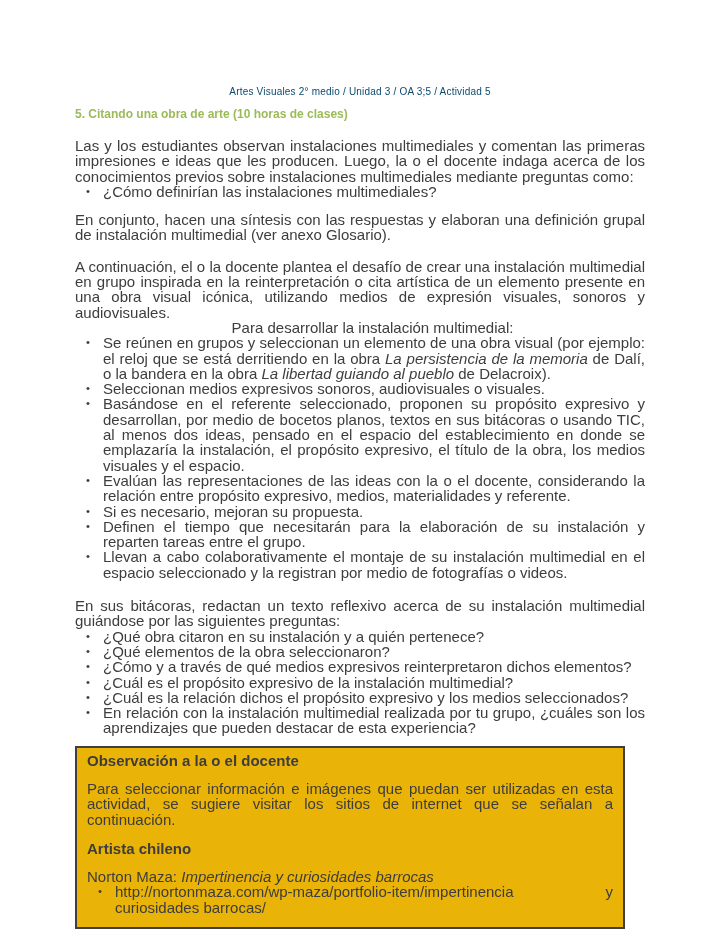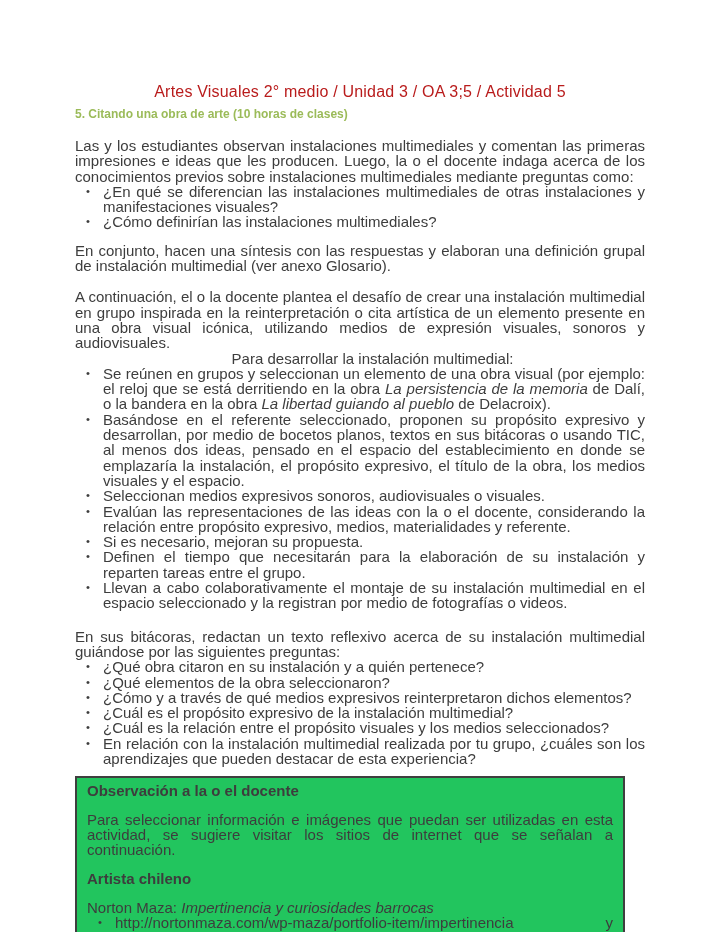--- a/index.html
+++ b/index.html
@@ -10,23 +10,23 @@
     color:#3d3d3d;
     overflow:hidden;
   }
   .page {
     width:720px; height:932px;
     padding:84px 75px 0 75px;
     background:#ffffff;
     position:relative;
   }
   .doc-title {
-    font-size:16px; line-height:16px;
+    font-size:10px; line-height:16px;
     font-weight:400;
-    color:#b91c1c;
+    color:#0c4a6e;
     text-align:center;
     letter-spacing:0.2px;
   }
   .activity-heading {
     margin-top:7px;
     font-size:12px; line-height:14px;
     font-weight:700;
     color:#9bbb59;
   }
   p, li {
@@ -48,21 +48,21 @@
   }
   .p-synthesis { margin-top:13px; }
   .p-challenge { margin-top:16px; }
   .lead-in { text-align:center;margin-left:25px; }
   .p-reflection { margin-top:18px; }
   .obs-box {
     margin-top:10px;
     margin-right:20px;
     border:2px solid #3f3f3f;
     padding:5px 10px 12px 10px;
-    background:#22c55e;
+    background:#eab308;
   }
   .obs-box .obs-heading,
   .obs-box .obs-subheading {
     font-weight:700;
     text-align:left;
   }
   .obs-box .obs-paragraph { margin-top:13px; }
   .obs-box .obs-subheading { margin-top:14px; }
   .obs-box .artist-line { margin-top:13px; text-align:left; }
   .obs-box ul.doc-list { margin-top:0; }
@@ -72,49 +72,48 @@
 <body>
 
 <div class="page">
 
   <h1 class="doc-title">Artes Visuales 2° medio / Unidad 3 / OA 3;5 / Actividad 5</h1>
   <h2 class="activity-heading">5. Citando una obra de arte (10 horas de clases)</h2>
 
   <p class="p-intro">Las y los estudiantes observan instalaciones multimediales y comentan las primeras impresiones e ideas que les producen. Luego, la o el docente indaga acerca de los conocimientos previos sobre instalaciones multimediales mediante preguntas como:</p>
 
   <ul class="doc-list">
-    <li>¿En qué se diferencian las instalaciones multimediales de otras instalaciones y manifestaciones visuales?</li>
     <li>¿Cómo definirían las instalaciones multimediales?</li>
   </ul>
 
   <p class="p-synthesis">En conjunto, hacen una síntesis con las respuestas y elaboran una definición grupal de instalación multimedial (ver anexo Glosario).</p>
 
   <p class="p-challenge">A continuación, el o la docente plantea el desafío de crear una instalación multimedial en grupo inspirada en la reinterpretación o cita artística de un elemento presente en una obra visual icónica, utilizando medios de expresión visuales, sonoros y audiovisuales.</p>
   <p class="lead-in">Para desarrollar la instalación multimedial:</p>
 
   <ul class="doc-list">
     <li>
       <span>Se reúnen en grupos y seleccionan un elemento de una obra visual (por ejemplo: el reloj que se está derritiendo en la obra </span><em class="work-title">La persistencia de la memoria</em><span> de Dalí, o la bandera en la obra </span><em class="work-title">La libertad guiando al pueblo</em><span> de Delacroix).</span>
     </li>
+    <li>Seleccionan medios expresivos sonoros, audiovisuales o visuales.</li>
     <li>Basándose en el referente seleccionado, proponen su propósito expresivo y desarrollan, por medio de bocetos planos, textos en sus bitácoras o usando TIC, al menos dos ideas, pensado en el espacio del establecimiento en donde se emplazaría la instalación, el propósito expresivo, el título de la obra, los medios visuales y el espacio.</li>
-    <li>Seleccionan medios expresivos sonoros, audiovisuales o visuales.</li>
     <li>Evalúan las representaciones de las ideas con la o el docente, considerando la relación entre propósito expresivo, medios, materialidades y referente.</li>
     <li>Si es necesario, mejoran su propuesta.</li>
     <li>Definen el tiempo que necesitarán para la elaboración de su instalación y reparten tareas entre el grupo.</li>
     <li>Llevan a cabo colaborativamente el montaje de su instalación multimedial en el espacio seleccionado y la registran por medio de fotografías o videos.</li>
   </ul>
 
   <p class="p-reflection">En sus bitácoras, redactan un texto reflexivo acerca de su instalación multimedial guiándose por las siguientes preguntas:</p>
 
   <ul class="doc-list">
     <li>¿Qué obra citaron en su instalación y a quién pertenece?</li>
     <li>¿Qué elementos de la obra seleccionaron?</li>
     <li>¿Cómo y a través de qué medios expresivos reinterpretaron dichos elementos?</li>
     <li>¿Cuál es el propósito expresivo de la instalación multimedial?</li>
-    <li>¿Cuál es la relación entre el propósito visuales y los medios seleccionados?</li>
+    <li>¿Cuál es la relación dichos el propósito expresivo y los medios seleccionados?</li>
     <li>En relación con la instalación multimedial realizada por tu grupo, ¿cuáles son los aprendizajes que pueden destacar de esta experiencia?</li>
   </ul>
 
   <div class="obs-box">
     <p class="obs-heading">Observación a la o el docente</p>
     <p class="obs-paragraph">Para seleccionar información e imágenes que puedan ser utilizadas en esta actividad, se sugiere visitar los sitios de internet que se señalan a continuación.</p>
     <p class="obs-subheading">Artista chileno</p>
     <p class="artist-line">
       <span>Norton Maza: </span><em class="work-title">Impertinencia y curiosidades barrocas</em>
     </p>

